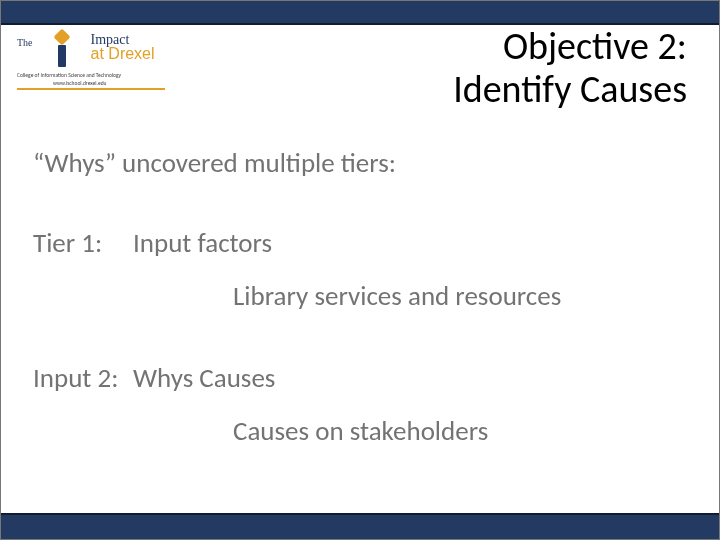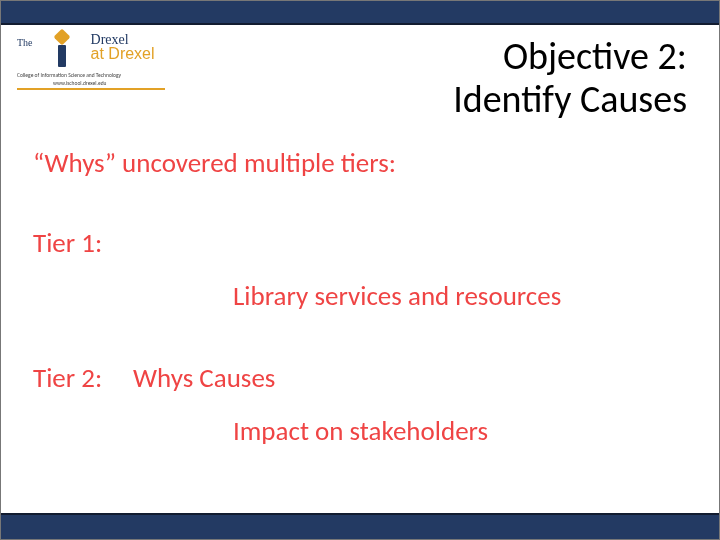--- a/index.html
+++ b/index.html
@@ -87,37 +87,37 @@
   }
   .logo-underline {
     margin-top: 2px;
     height: 2px;
     width: 148px;
     background: #e2a126;
   }
 
   .title-block {
     position: absolute;
-    top: 34px;
+    top: 24px;
     right: 32px;
     text-align: right;
     font-size: 38px;
     line-height: 1.12;
     color: #000;
     font-weight: 400;
   }
 
   .body-block {
     position: absolute;
     top: 146px;
     left: 32px;
     right: 32px;
     font-size: 27px;
     line-height: 1.2;
-    color: #ef4444;
+    color: #737373;
   }
   .body-block .intro { margin-bottom: 48px; }
   .tier-row { display: flex; }
   .tier-label { width: 100px; flex: 0 0 100px; }
   .tier-first { flex: 1; }
   .tier-indent { margin-left: 200px; margin-top: 20px; }
   .tier-group { margin-bottom: 50px; }
 
   .bottom-bar {
     position: absolute;
@@ -136,48 +136,49 @@
   <div class="top-bar"></div>
 
   <div class="logo-block">
     <div class="logo-row">
       <span class="logo-the">The</span>
       <span class="logo-i">
         <span class="dot"></span>
         <span class="stem"></span>
       </span>
       <span class="logo-schooldrexel">
-        <span class="logo-school">Drexel</span>
+        <span class="logo-school">Impact</span>
         <span class="logo-drexel">at Drexel</span>
       </span>
     </div>
     <div class="logo-sub">College of Information Science and Technology</div>
     <div class="logo-url">www.ischool.drexel.edu</div>
     <div class="logo-underline"></div>
   </div>
 
   <div class="title-block">
     <div>Objective 2:</div>
     <div>Identify Causes</div>
   </div>
 
   <div class="body-block">
     <div class="intro">“Whys” uncovered multiple tiers:</div>
 
     <div class="tier-group">
       <div class="tier-row">
         <span class="tier-label">Tier 1:</span>
+        <span class="tier-first">Input factors</span>
       </div>
       <div class="tier-indent">Library services and resources</div>
     </div>
 
     <div class="tier-group">
       <div class="tier-row">
-        <span class="tier-label">Tier 2:</span>
+        <span class="tier-label">Input 2:</span>
         <span class="tier-first">Whys Causes</span>
       </div>
-      <div class="tier-indent">Impact on stakeholders</div>
+      <div class="tier-indent">Causes on stakeholders</div>
     </div>
   </div>
 
   <div class="bottom-bar"></div>
 
 </div>
 
 </body></html>

